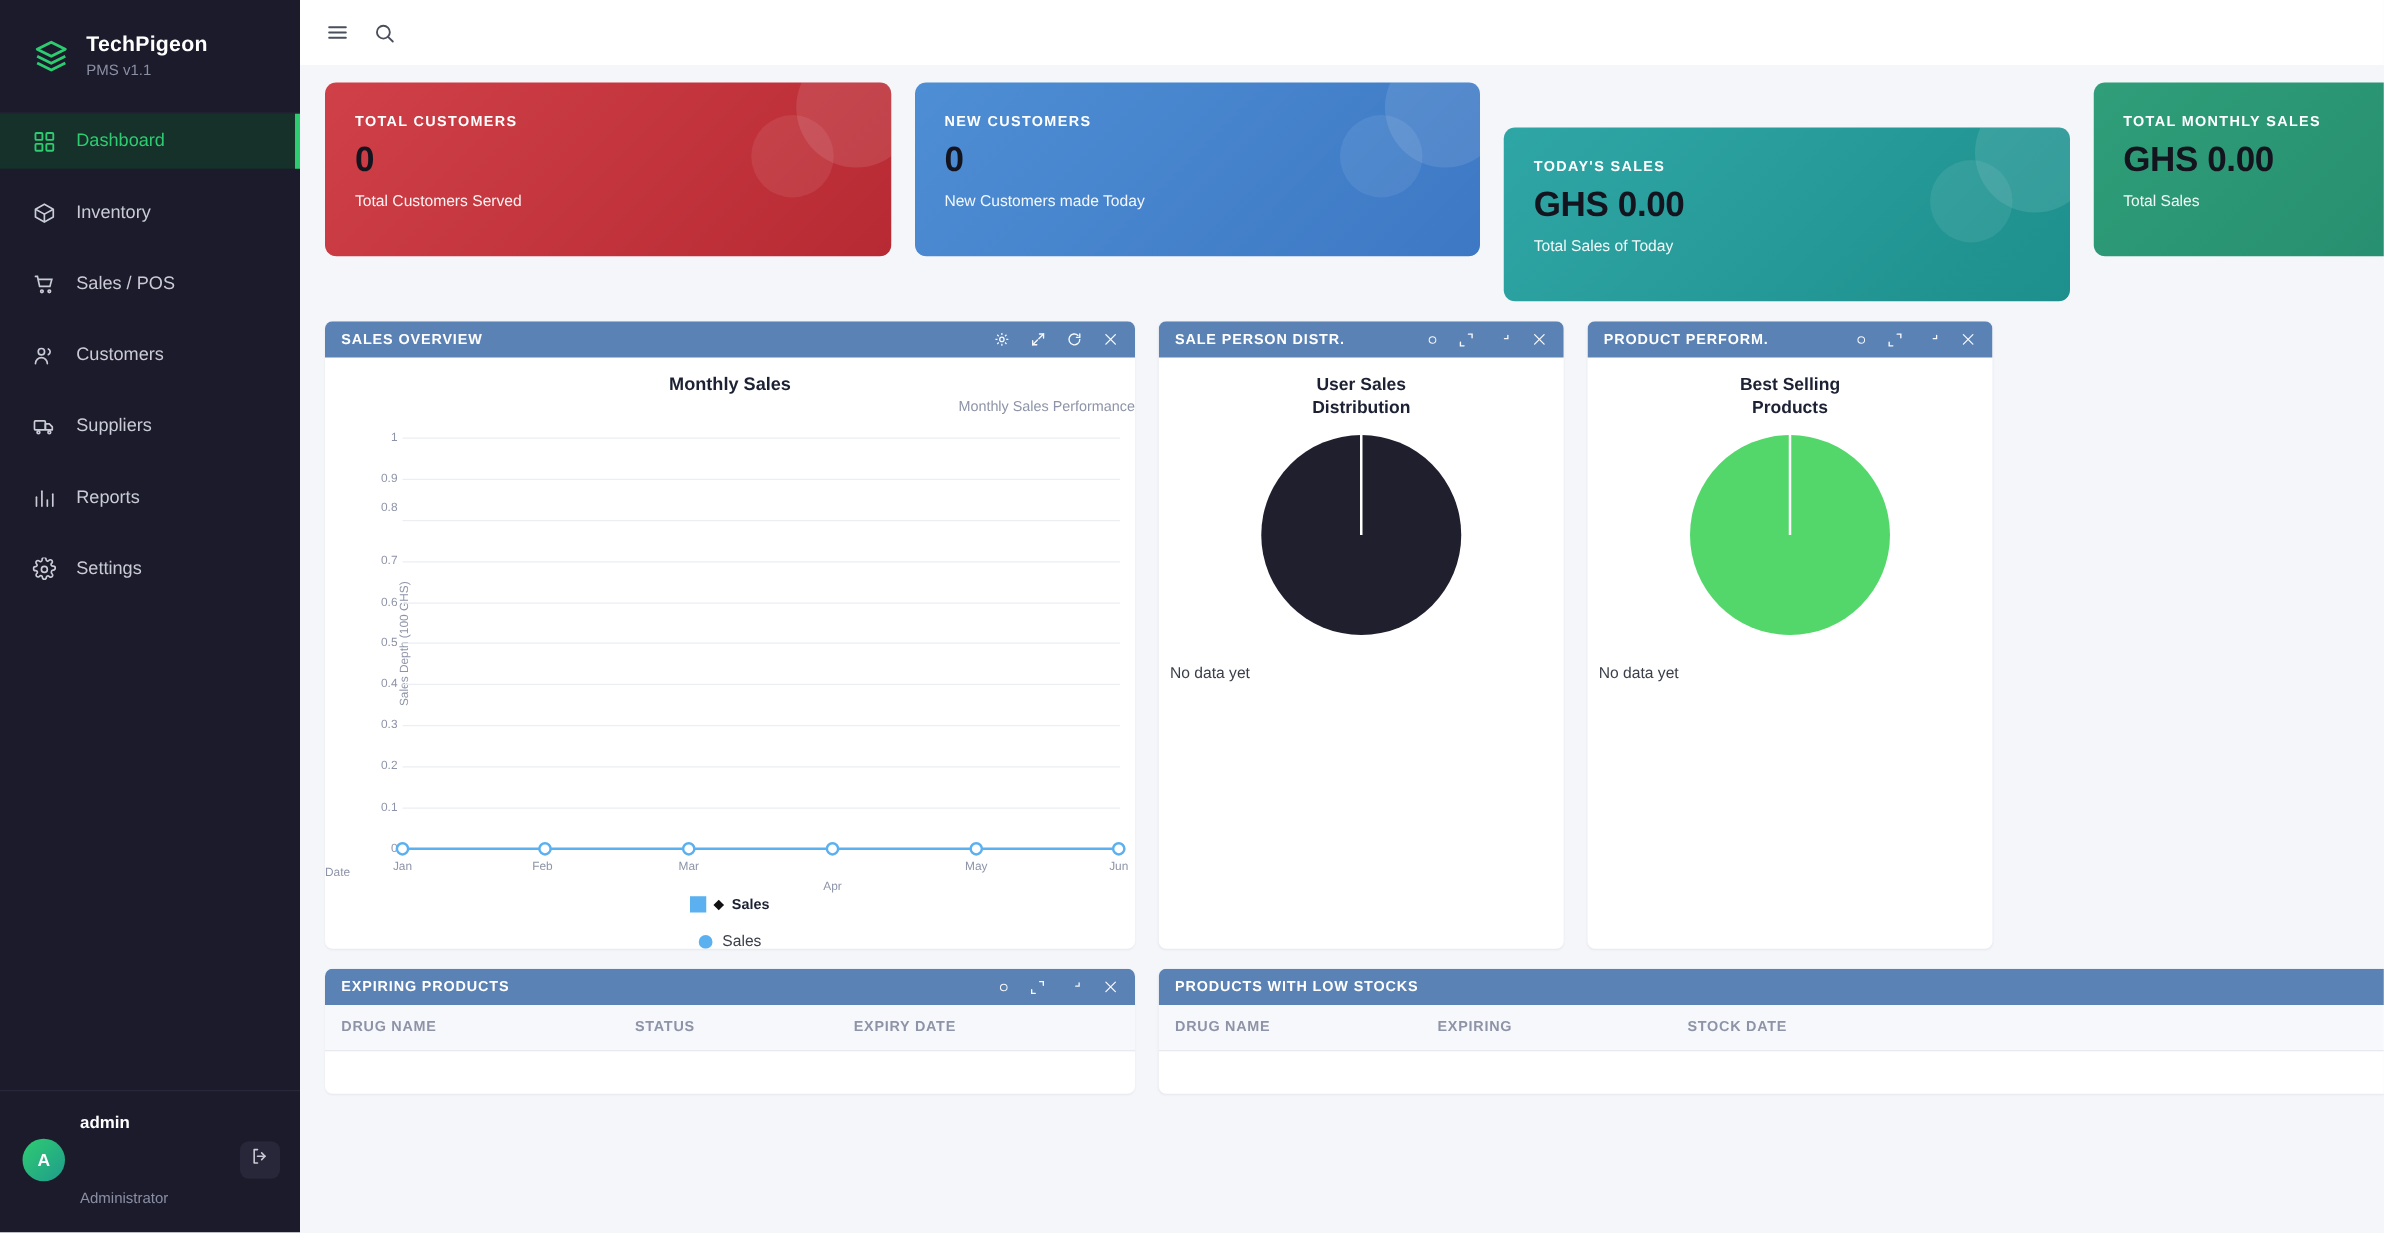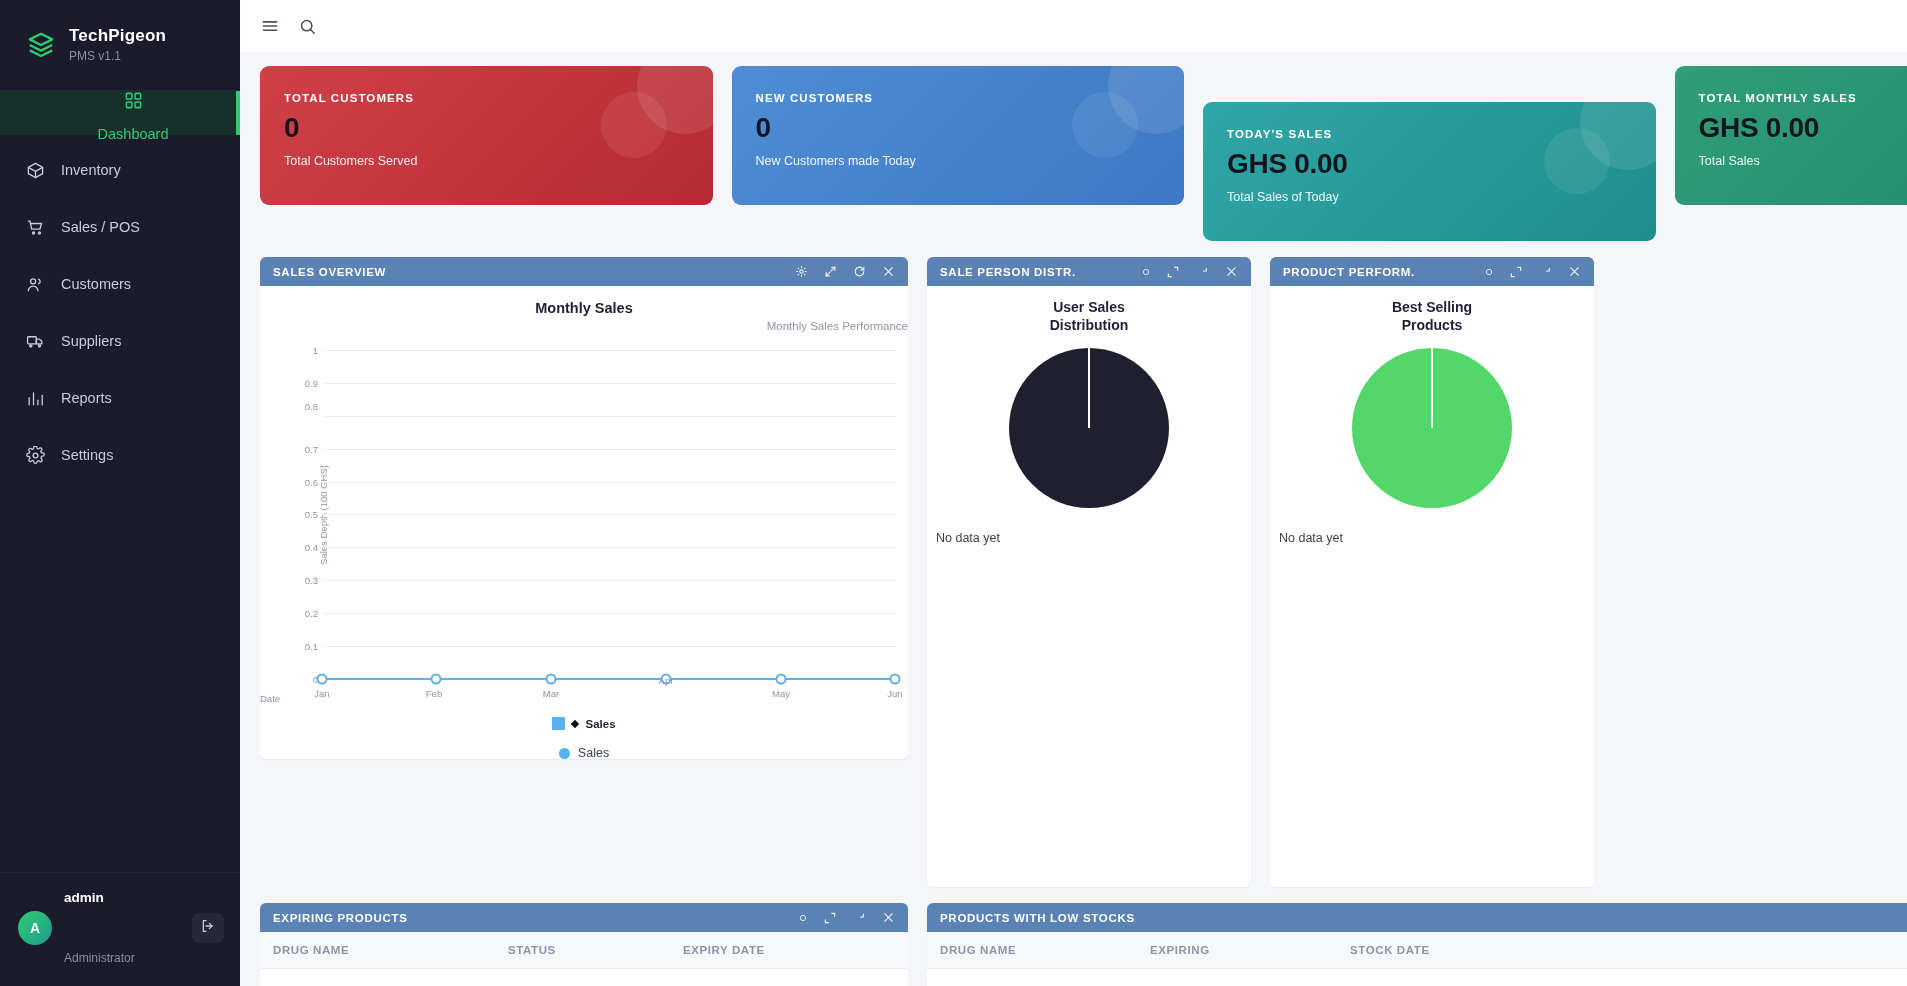--- a/index.html
+++ b/index.html
@@ -24,21 +24,21 @@
   .brand-ver { color: #8a8fa3; font-size: 12px; line-height: 16px; margin-top: 2px; }
   .side-div { height: 1px; background: #272739; margin: 0; }
 
   .nav { padding-top: 0px; }
   .nav-item {
     display: flex; align-items: center; gap: 16px;
     height: 44px; padding-left: 26px; position: relative;
     color: #c9ccd6; font-size: 14.5px; cursor: pointer;
   }
   .nav-item .ic { width: 19px; height: 19px; flex: 0 0 19px; display: block; }
-  .nav-item.active { background: #16302a; color: #2ecc71; flex-direction: column; }
+  .nav-item.active { background: #16302a; color: #2ecc71; }
   .nav-item.active::after {
     content: ""; position: absolute; right: 0; top: 0; bottom: 0;
     width: 4px; background: #2ecc71;
   }
   .nav-spacer { height: 13px; }
 
   .side-foot {
     margin-top: auto; border-top: 1px solid #272739;
     display: flex; align-items: center; gap: 12px; padding: 16px 16px 20px 18px;
   }
@@ -91,21 +91,21 @@
   .panel { background: #ffffff; border-radius: 6px; overflow: hidden; box-shadow: 0 1px 2px rgba(20,25,50,.06); }
   .panel-head {
     background: #5b82b4; color: #ffffff; height: 29px;
     display: flex; align-items: center; padding: 0 13px;
   }
   .panel-title { font-size: 11.5px; font-weight: bold; letter-spacing: .7px; }
   .panel-tools { margin-left: auto; display: flex; align-items: center; gap: 16px; }
   .ptool { cursor: pointer; display: flex; align-items: center; justify-content: center; opacity: .95; }
 
   .panel-sales { width: 648px; height: 502px; }
-  .panel-sm { width: 324px; height: 630px; }
+  .panel-sm { width: 324px; height: 502px; }
   .panel-body { position: relative; height: calc(100% - 29px); }
 
   
   .chart-title { text-align: center; font-size: 14.5px; font-weight: bold; color: #1c2133; padding-top: 14px; }
   .chart-sub { text-align: right; font-size: 11.5px; color: #8e94a8; margin-top: 4px; }
   .plot { position: relative; margin: 10px 10px 0 10px; height: 345px; }
   .ylabel {
     position: absolute; left: 4px; top: 50%;
     transform: translateY(-50%) rotate(-90deg); transform-origin: center;
     font-size: 9.5px; color: #8e94a8; white-space: nowrap;
@@ -386,21 +386,21 @@
               <div class="pt" style="left:52px;  top:337px"></div>
               <div class="pt" style="left:166px; top:337px"></div>
               <div class="pt" style="left:281px; top:337px"></div>
               <div class="pt" style="left:396px; top:337px"></div>
               <div class="pt" style="left:511px; top:337px"></div>
               <div class="pt" style="left:625px; top:337px"></div>
 
               <div class="xtick" style="left:52px;  top:346px">Jan</div>
               <div class="xtick" style="left:164px; top:346px">Feb</div>
               <div class="xtick" style="left:281px; top:346px">Mar</div>
-              <div class="xtick" style="left:396px; top:333px">Apr</div>
+              <div class="xtick" style="left:396px; top:362px">Apr</div>
               <div class="xtick" style="left:511px; top:346px">May</div>
               <div class="xtick" style="left:625px; top:346px">Jun</div>
             </div>
 
             <div class="xlabel">Date</div>
 
             <div class="legend1">
               <span class="lg-sq"></span>
               <span class="lg-di"></span>
               <span>Sales</span>

